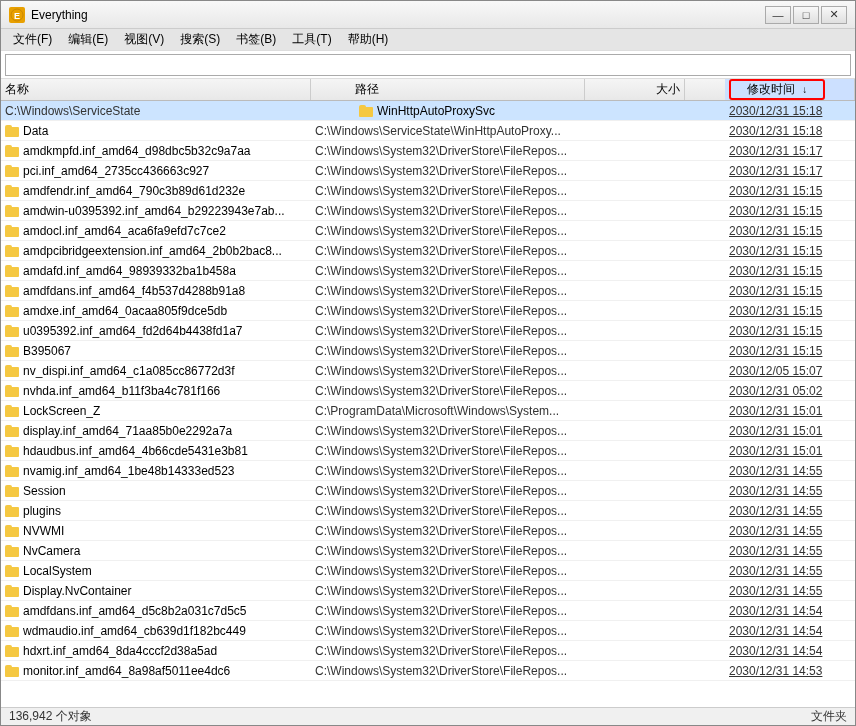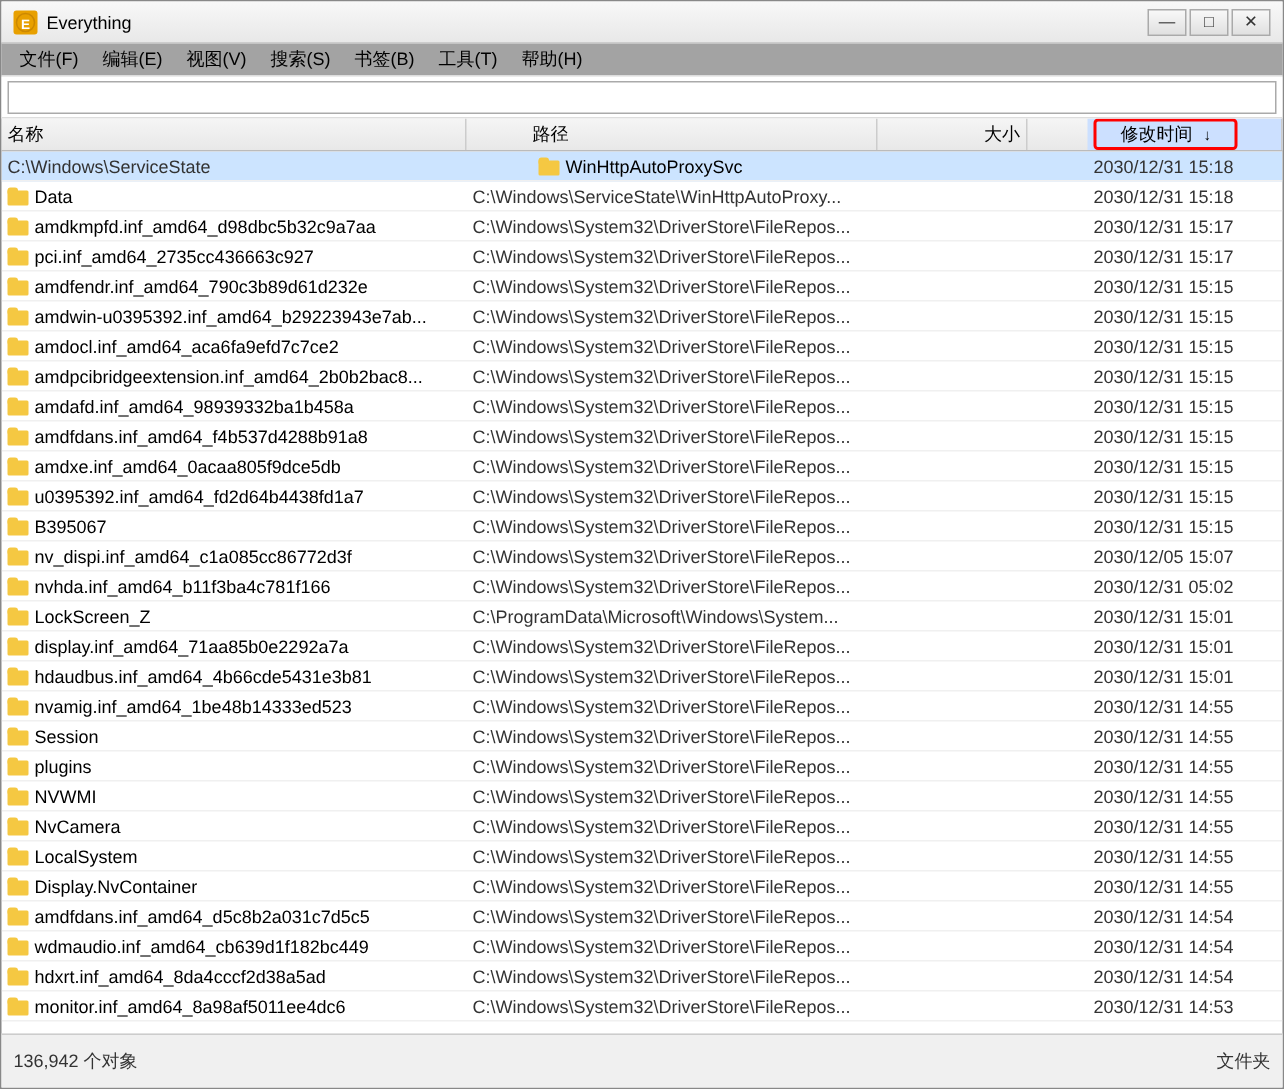--- a/index.html
+++ b/index.html
@@ -61,21 +61,21 @@
       background: linear-gradient(to bottom, #f8f8f8, #e0e0e0);
       cursor: pointer;
       display: flex;
       align-items: center;
       justify-content: center;
       font-size: 11px;
       color: #333;
     }
     .menu-bar {
       height: 22px;
-      background: #a3a3a3;
+      background: #e5e5e5;
       display: flex;
       align-items: flex-end;
       padding: 0 4px;
       border-bottom: 1px solid #ddd;
       flex-shrink: 0;
     }
     .menu-item {
       padding: 2px 8px;
       cursor: pointer;
       font-size: 12px;
@@ -159,21 +159,21 @@
       white-space: nowrap;
       overflow: hidden;
       text-overflow: ellipsis;
       height: 100%;
       display: flex;
       align-items: center;
     }
     .cell-name { width: 310px; }
     .cell-path { flex: 1; color: #333; }
     .cell-size { width: 60px; text-align: right; justify-content: flex-end; }
-    .cell-modified { width: 130px; color: #333; }
+    .cell-modified { width: 130px; color: #333; text-decoration: underline; }
     .folder-icon {
       width: 14px;
       height: 12px;
       margin-right: 4px;
       flex-shrink: 0;
       display: inline-block;
       position: relative;
     }
     .folder-icon::before {
       content: '';
@@ -189,21 +189,21 @@
       content: '';
       position: absolute;
       top: 0;
       left: 0;
       width: 7px;
       height: 4px;
       background: #f5c842;
       border-radius: 2px 2px 0 0;
     }
     .status-bar {
-      height: 36px;
+      height: 18px;
       background: #f0f0f0;
       border-top: 1px solid #ccc;
       display: flex;
       align-items: center;
       padding: 0 8px;
       font-size: 12px;
       color: #333;
       flex-shrink: 0;
       justify-content: space-between;
     }

